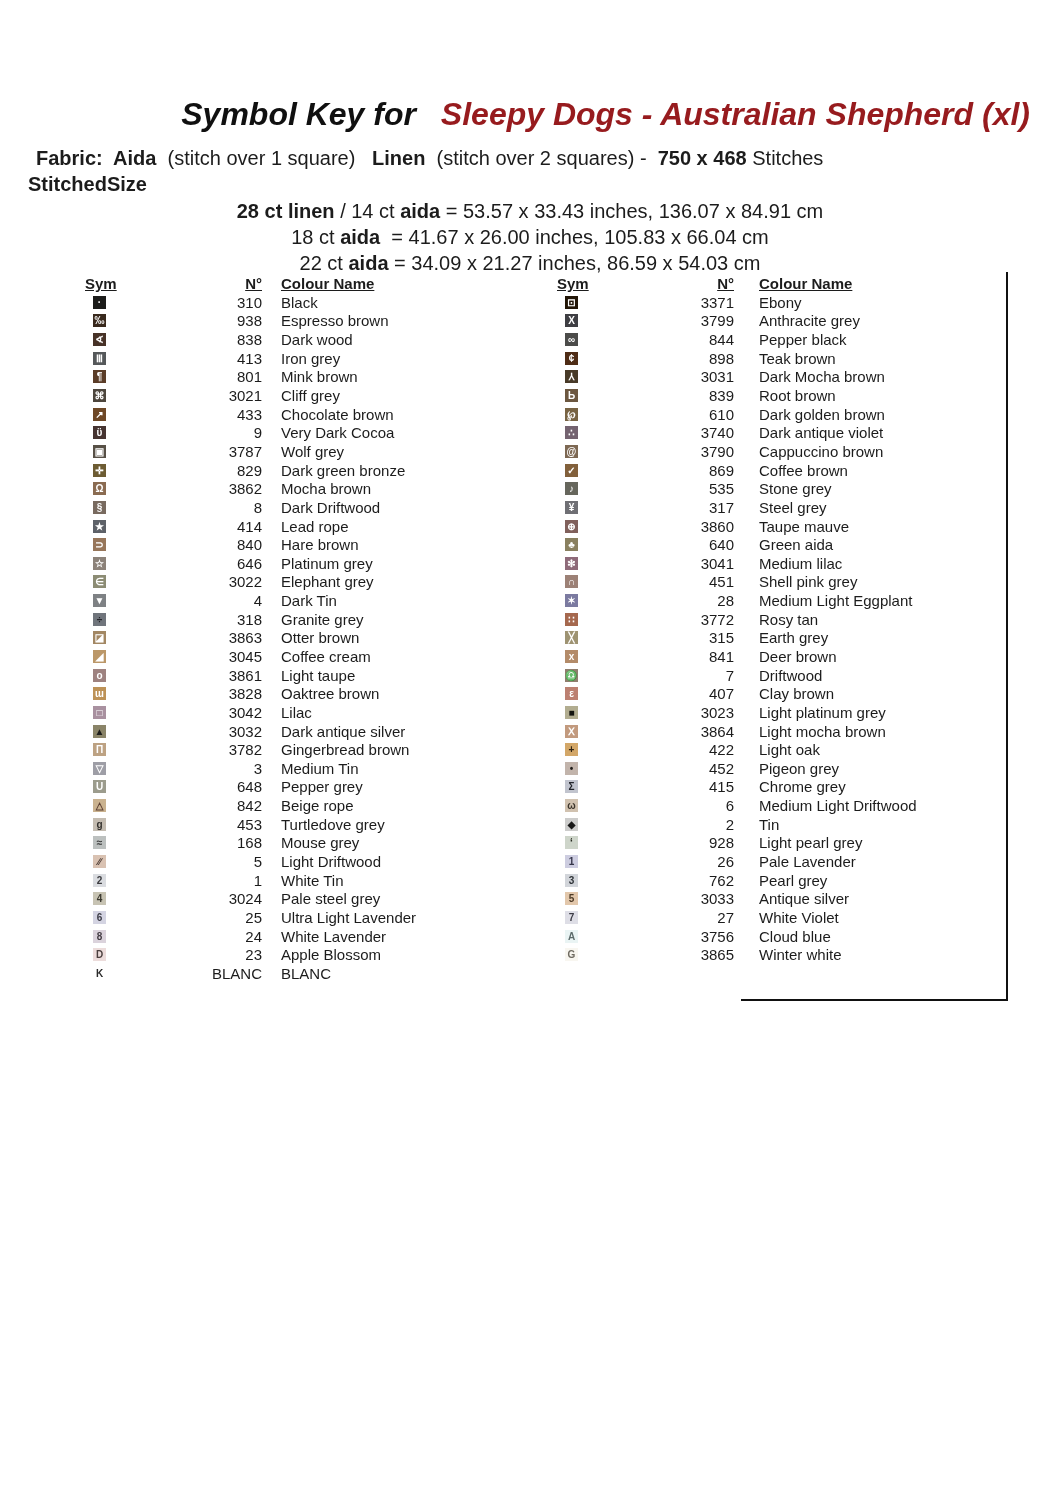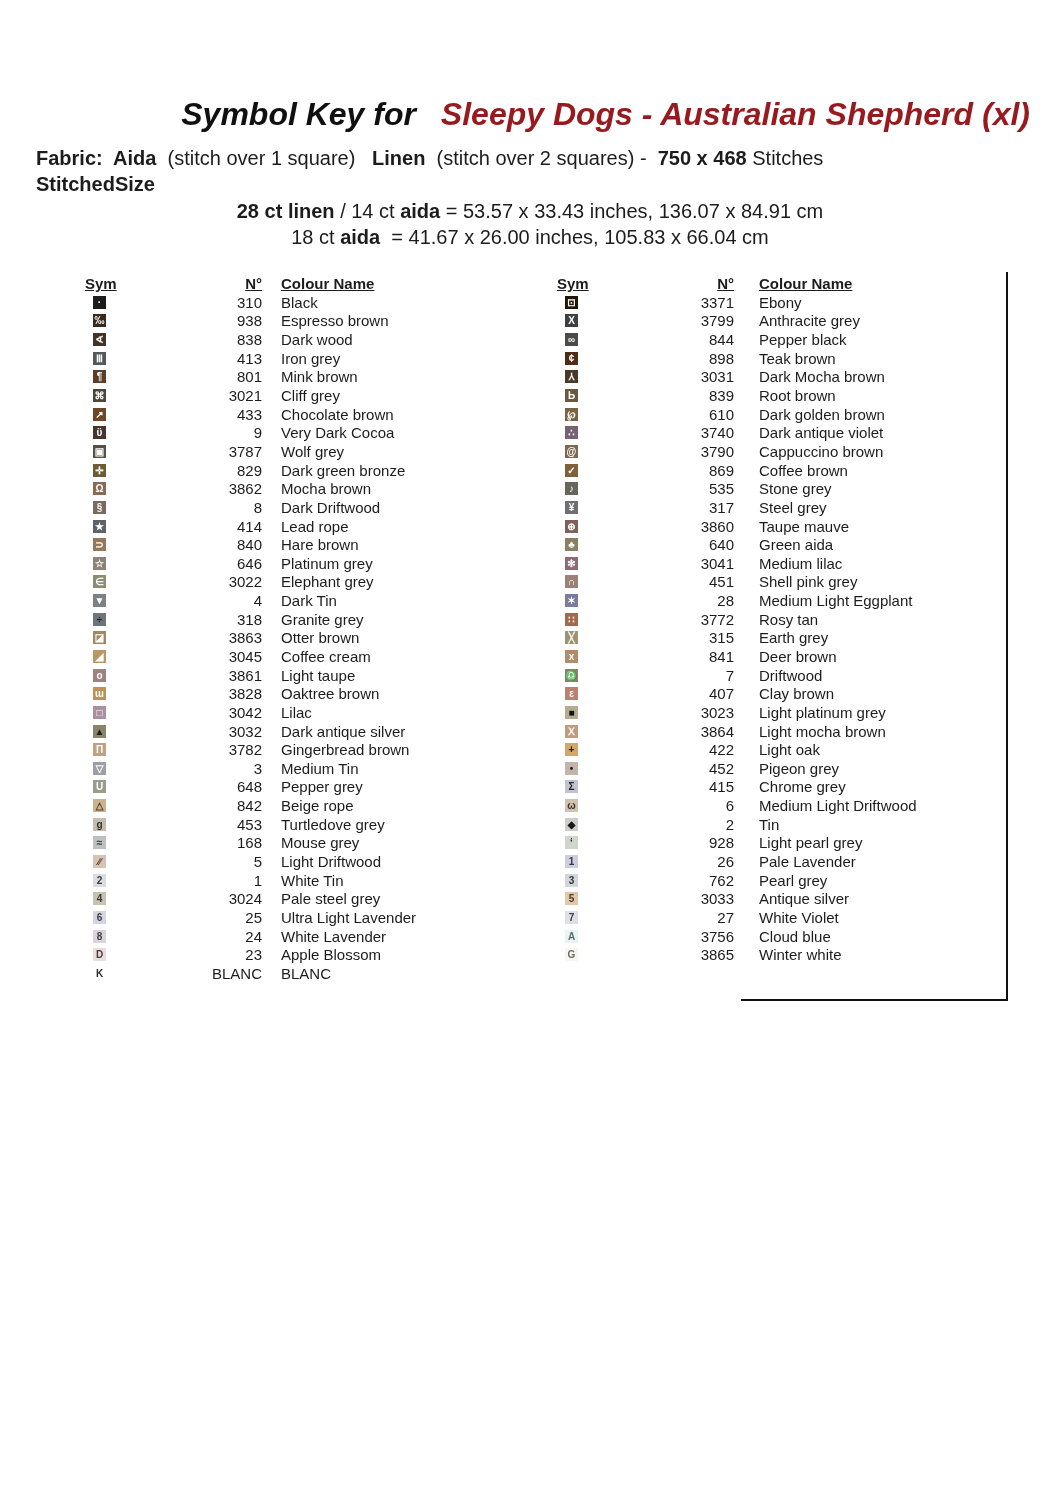--- a/index.html
+++ b/index.html
@@ -6,21 +6,21 @@
   .page{position:relative;width:1060px;height:1500px;background:#ffffff;
         font-family:"Liberation Sans",sans-serif;color:#1c1c1c;overflow:hidden;}
 
   .title-line{position:absolute;top:96px;left:10px;width:1020px;text-align:right;
               font-family:Liberation Sans, sans-serif;font-style:italic;font-weight:bold;
               font-size:32px;white-space:nowrap;}
   .title-prefix{color:#101010;}
   .title-name{margin-left:16px;}
 
   .fabric-line{position:absolute;top:147px;left:36px;font-size:20px;white-space:nowrap;}
-  .stitched-label{position:absolute;top:173px;left:36px;font-size:20px;font-weight:bold;}
+  .stitched-label{position:absolute;top:173px;left:28px;font-size:20px;font-weight:bold;}
   .size-line{position:absolute;left:40px;width:980px;text-align:center;font-size:20px;white-space:nowrap;}
   .sl1{top:173px;} .sl2{top:200px;} .sl3{top:226px;} .sl4{top:252px;}
 
   .key-col{position:absolute;top:274px;width:450px;}
   .key-col-left{left:85px;}
   .key-col-right{left:557px;}
 
   .key-header{display:grid;grid-template-columns:24px 153px auto;height:19px;
               font-size:15px;font-weight:bold;align-items:center;}
   .key-header .h-sym{text-decoration:underline;}
@@ -50,20 +50,21 @@
     <span class="title-prefix">Symbol Key for</span>
     <span class="title-name" style="color: rgb(151, 27, 30);">Sleepy Dogs - Australian Shepherd (xl)</span>
   </div>
 
   <div class="fabric-line"><span style="white-space: pre; font-weight: bold;">Fabric:  </span><span style="white-space: pre; font-weight: bold;">Aida</span><span style="white-space: pre;">  (stitch over 1 square)   </span><span style="white-space: pre; font-weight: bold;">Linen</span><span style="white-space: pre;">  (stitch over 2 squares) -  </span><span style="white-space: pre; font-weight: bold;">750 x 468</span><span style="white-space: pre;"> Stitches</span></div>
 
   <div class="stitched-label">StitchedSize</div>
 
   <div class="size-line sl2"><span style="white-space: pre; font-weight: bold;">28 ct </span><span style="white-space: pre; font-weight: bold;">linen</span><span style="white-space: pre;"> / 14 ct </span><span style="white-space: pre; font-weight: bold;">aida</span><span style="white-space: pre;"> = 53.57 x 33.43 inches, 136.07 x 84.91 cm</span></div>
   <div class="size-line sl3"><span style="white-space: pre;">18 ct </span><span style="white-space: pre; font-weight: bold;">aida</span><span style="white-space: pre;">  = 41.67 x 26.00 inches, 105.83 x 66.04 cm</span></div>
+  <div class="size-line sl4"><span style="white-space: pre;">22 ct </span><span style="white-space: pre; font-weight: bold;">aida</span><span style="white-space: pre;"> = 34.09 x 21.27 inches, 86.59 x 54.03 cm</span></div>
 
   <div class="key-col key-col-left">
     <div class="key-header">
       <span class="h-sym">Sym</span>
       <span class="h-num">N°</span>
       <span class="h-name">Colour Name</span>
     </div>
     <div class="key-rows">
 
         <div class="key-row">

